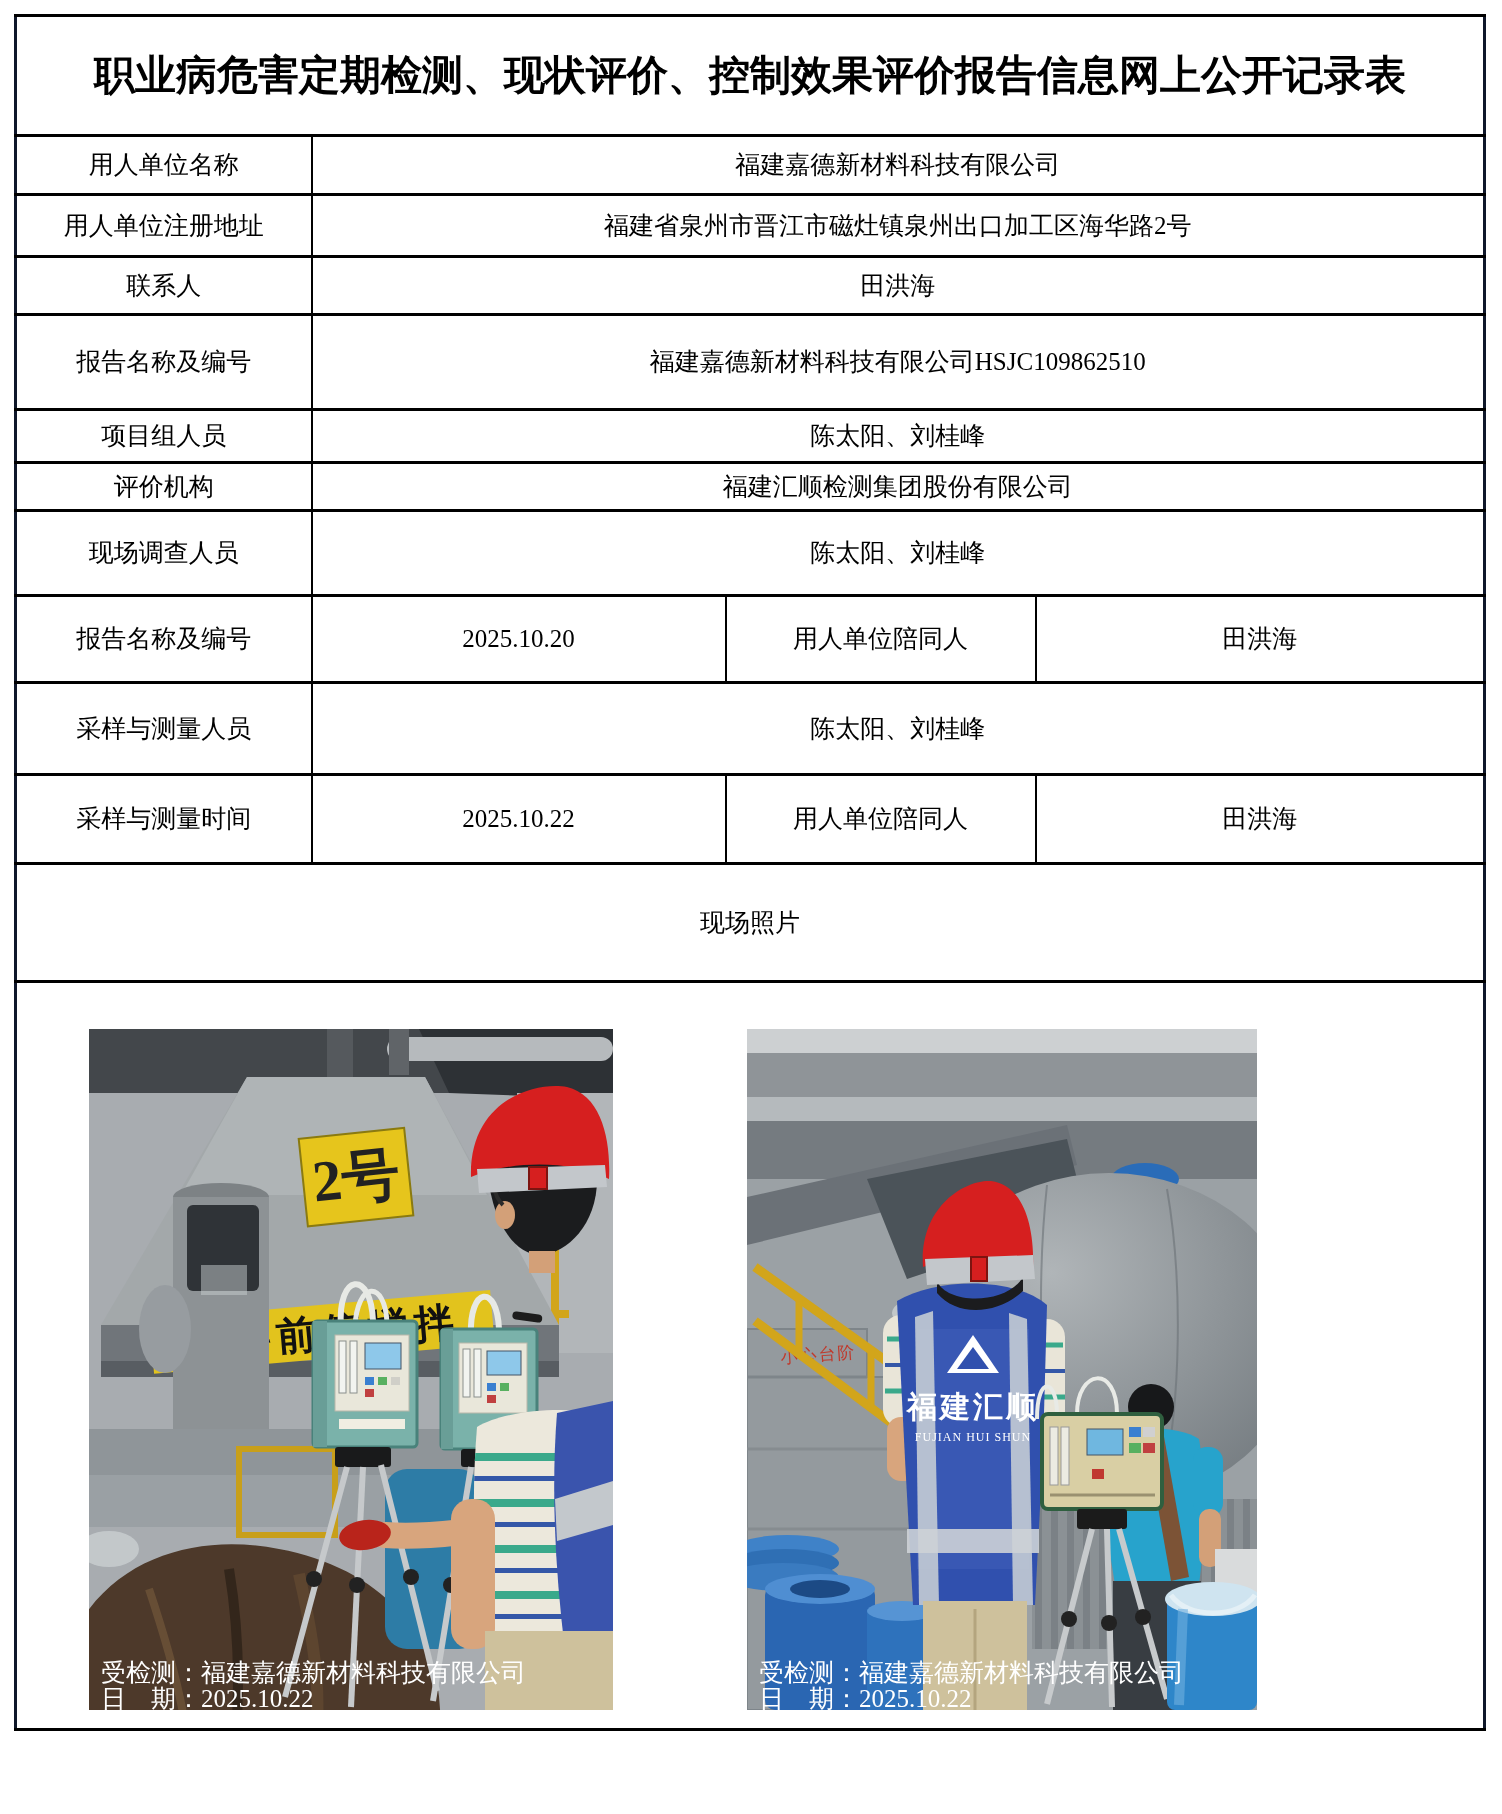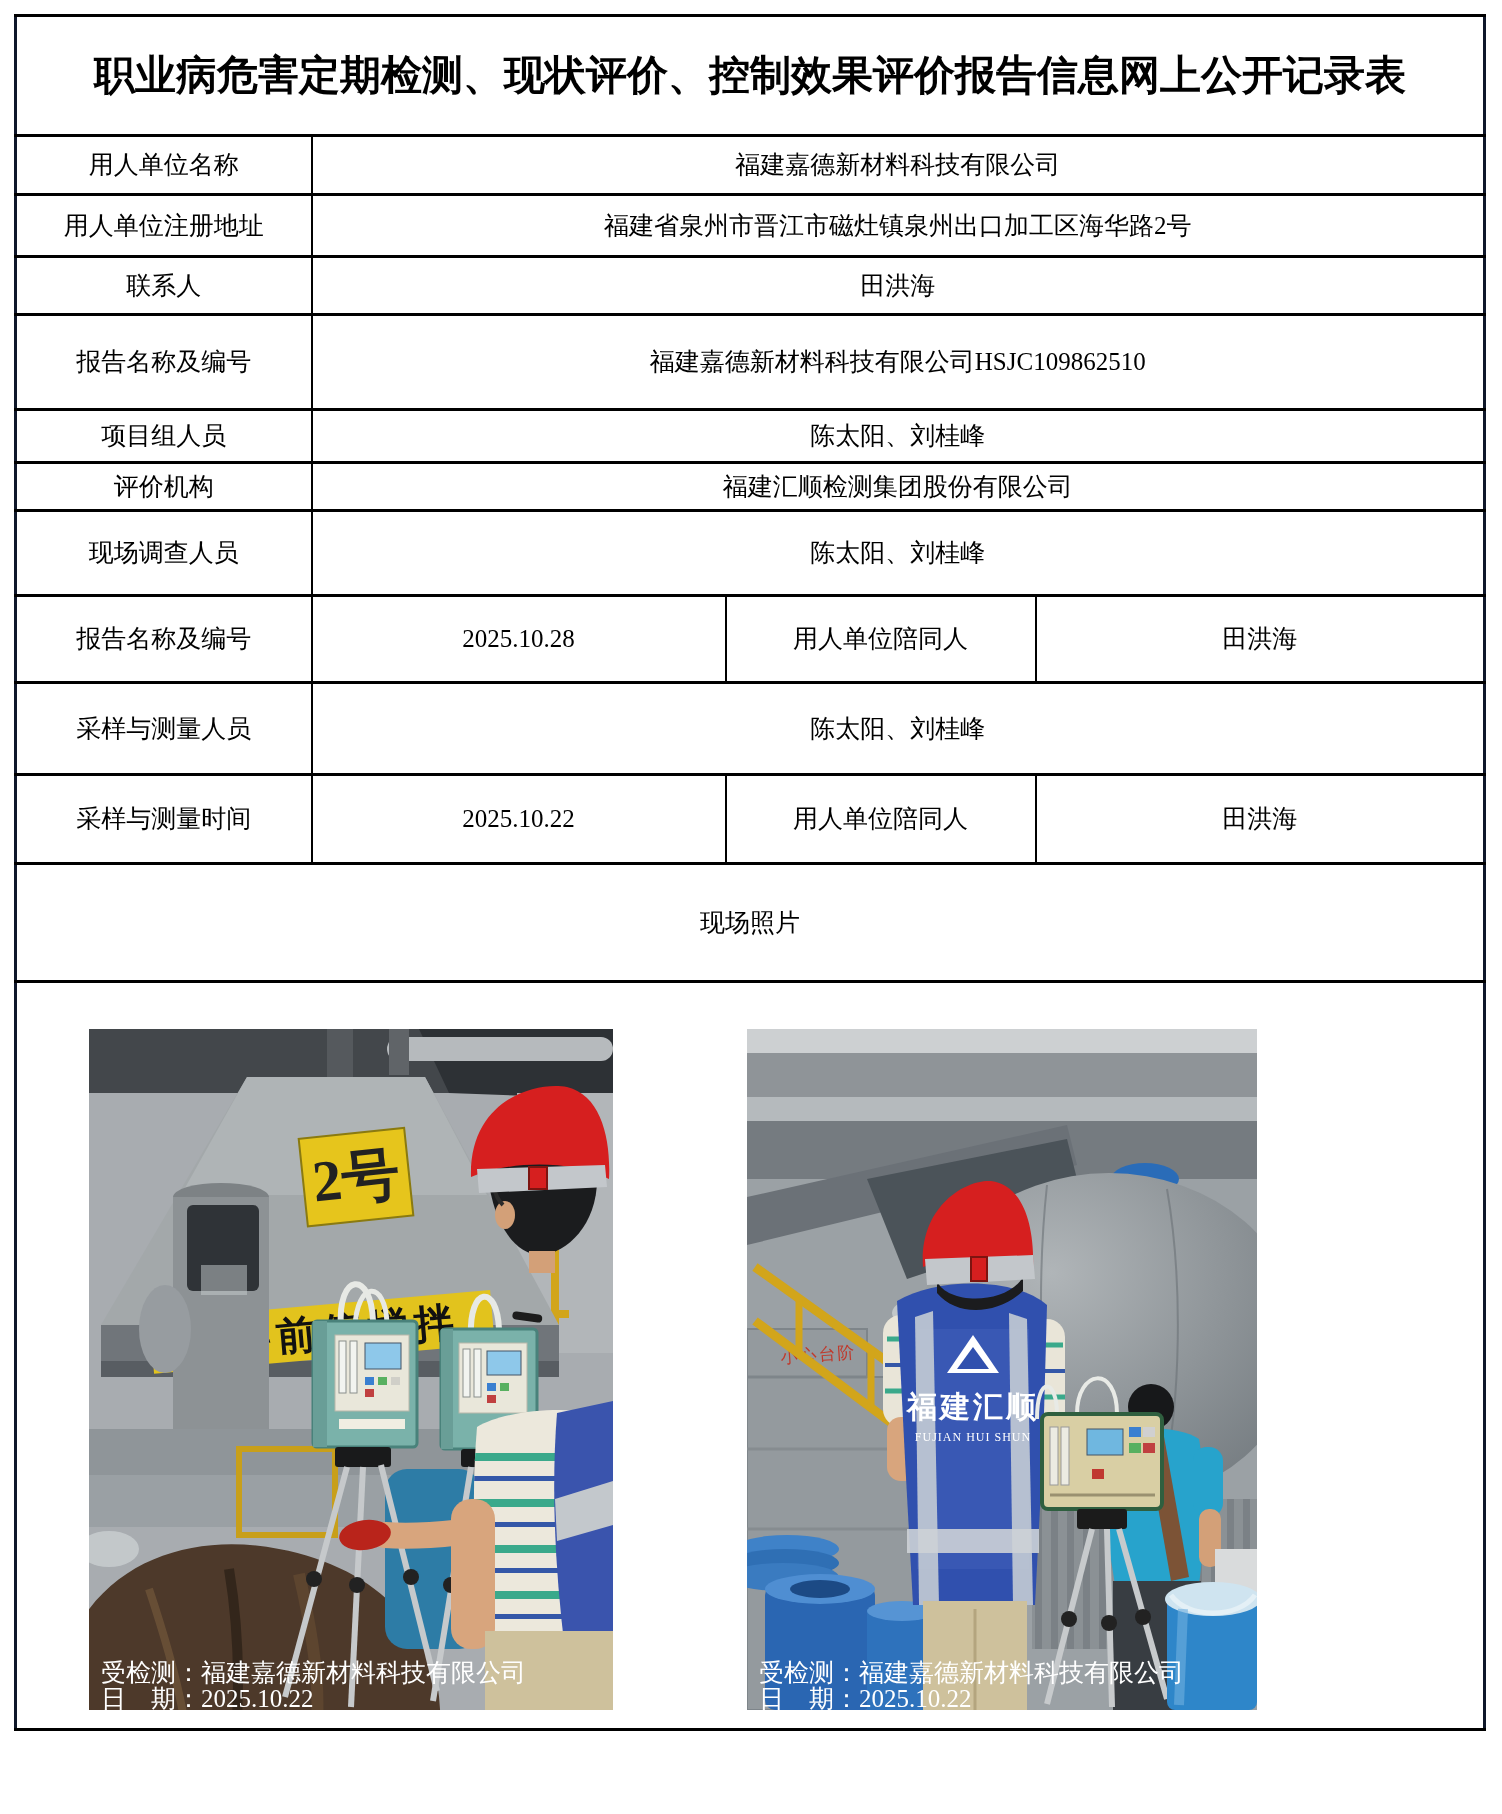--- a/index.html
+++ b/index.html
@@ -53,21 +53,21 @@
   <tr style="height:48px">
     <td>评价机构</td>
     <td colspan="3">福建汇顺检测集团股份有限公司</td>
   </tr>
   <tr style="height:85px">
     <td>现场调查人员</td>
     <td colspan="3">陈太阳、刘桂峰</td>
   </tr>
   <tr style="height:87px">
     <td>报告名称及编号</td>
-    <td>2025.10.28</td>
+    <td>2025.10.20</td>
     <td>用人单位陪同人</td>
     <td>田洪海</td>
   </tr>
   <tr style="height:92px">
     <td>采样与测量人员</td>
     <td colspan="3">陈太阳、刘桂峰</td>
   </tr>
   <tr style="height:89px">
     <td>采样与测量时间</td>
     <td>2025.10.22</td>

